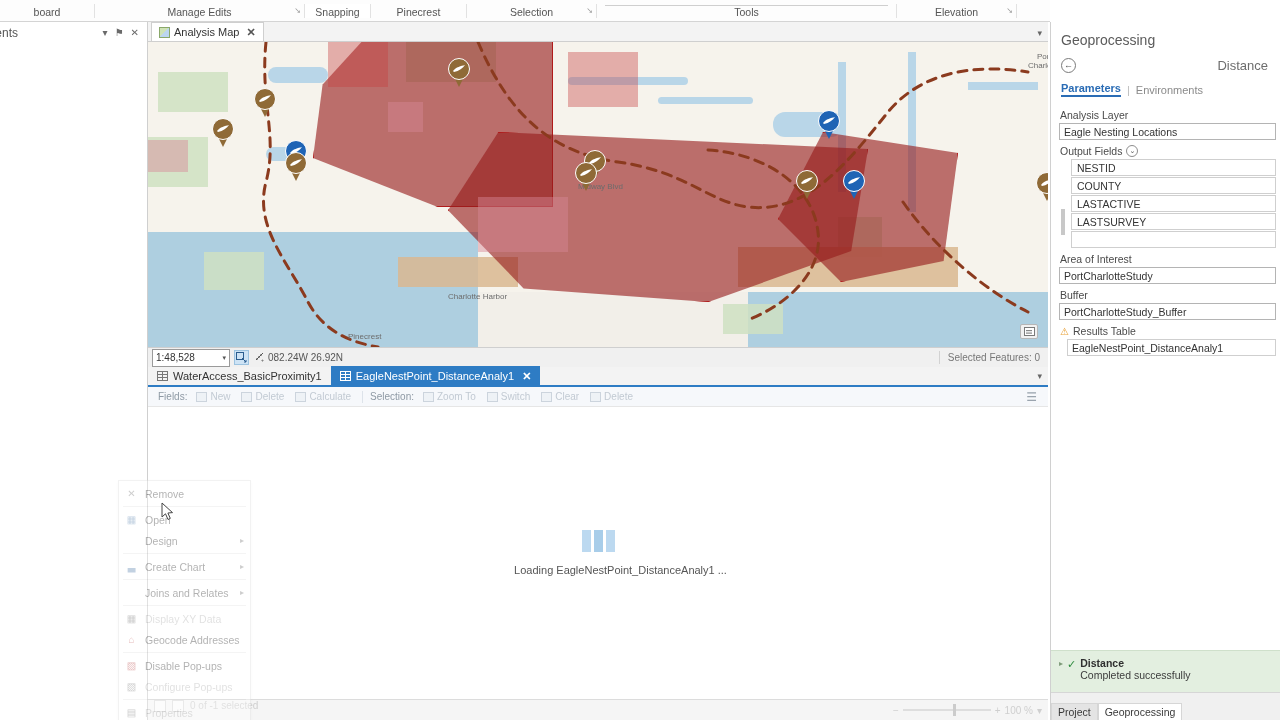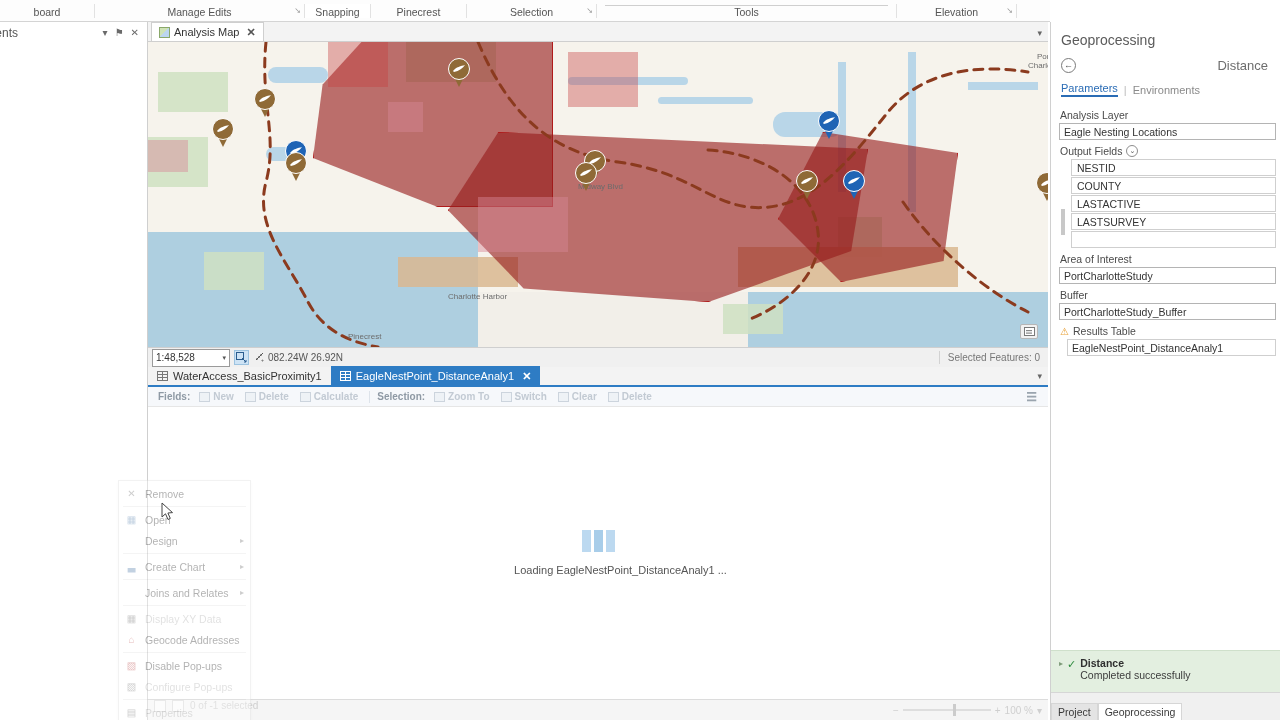--- a/index.html
+++ b/index.html
@@ -177,21 +177,21 @@
       linear-gradient(#fff 0 0) 0 9px/100% 1px no-repeat,
       linear-gradient(#fff 0 0) 0 0/1px 100% no-repeat,
       linear-gradient(#fff 0 0) 5px 0/1px 100% no-repeat,
       linear-gradient(#fff 0 0) 10px 0/1px 100% no-repeat;
   }
   #table-tabstrip .strip-caret { position: absolute; right: 6px; bottom: 4px; font-size: 9px; color: #666; }
 
   #table-toolbar {
     height: 20px; background: #f6f8fb; border-bottom: 1px solid #e6e6e6;
     display: flex; align-items: center; gap: 3px; padding: 0 10px;
-    font-size: 10px; color: #a9b4bf; font-weight: bold;
+    font-size: 10px; color: #a9b4bf;
   }
   #table-toolbar .tb-grp-label { color: #8e99a4; margin-right: 2px; }
   #table-toolbar .tb-item { display: flex; align-items: center; gap: 3px; padding: 0 4px; color: #c2cad3; }
   #table-toolbar .tb-ico { width: 11px; height: 10px; border: 1px solid #ccd4dd; background: #eef2f6; }
   #table-toolbar .tb-sep { width: 1px; height: 12px; background: #dde3ea; margin: 0 4px; }
   #table-burger { margin-left: auto; color: #9aa4ae; font-size: 12px; letter-spacing: 1px; }
 
   #table-body {
     position: relative; height: 292px; background: #ffffff;
     display: flex; flex-direction: column; align-items: center; justify-content: center;
@@ -242,21 +242,21 @@
   #gp-title { font-size: 14px; color: #5b5b5b; padding: 10px 0 6px 10px; }
   #gp-navrow { display: flex; align-items: center; padding: 0 12px 2px 10px; height: 24px; }
   #gp-back {
     width: 15px; height: 15px; border: 1px solid #7a7a7a; border-radius: 50%;
     display: flex; align-items: center; justify-content: center;
     font-size: 9px; color: #5a5a5a;
   }
   #gp-toolname { margin-left: auto; font-size: 13px; color: #6d6d6d; }
   #gp-tabs { display: flex; align-items: center; gap: 6px; padding: 4px 0 3px 10px; font-size: 11px; }
   #gp-tabs .gtab { color: #8a8a8a; }
-  #gp-tabs .gtab.active { color: #2a6cb5; border-bottom: 2px solid #2a6cb5; padding-bottom: 1px; }
+  #gp-tabs .gtab.active { color: #2a6cb5; border-bottom: 2px solid #2a6cb5; padding-bottom: 1px; font-weight: bold; }
   #gp-tabs .gsep { color: #bbb; }
 
   .gp-body { padding: 4px 4px 0 8px; }
   .gp-label { font-size: 10.5px; color: #4a4a4a; margin: 5px 0 2px 1px; display: flex; align-items: center; gap: 4px; }
   .gp-input {
     height: 17px; background: #fff; border: 1px solid #b4b4b4;
     display: flex; align-items: center; padding: 0 4px;
     font-size: 10.5px; color: #333; margin-right: 0;
   }
   .gp-chev {

